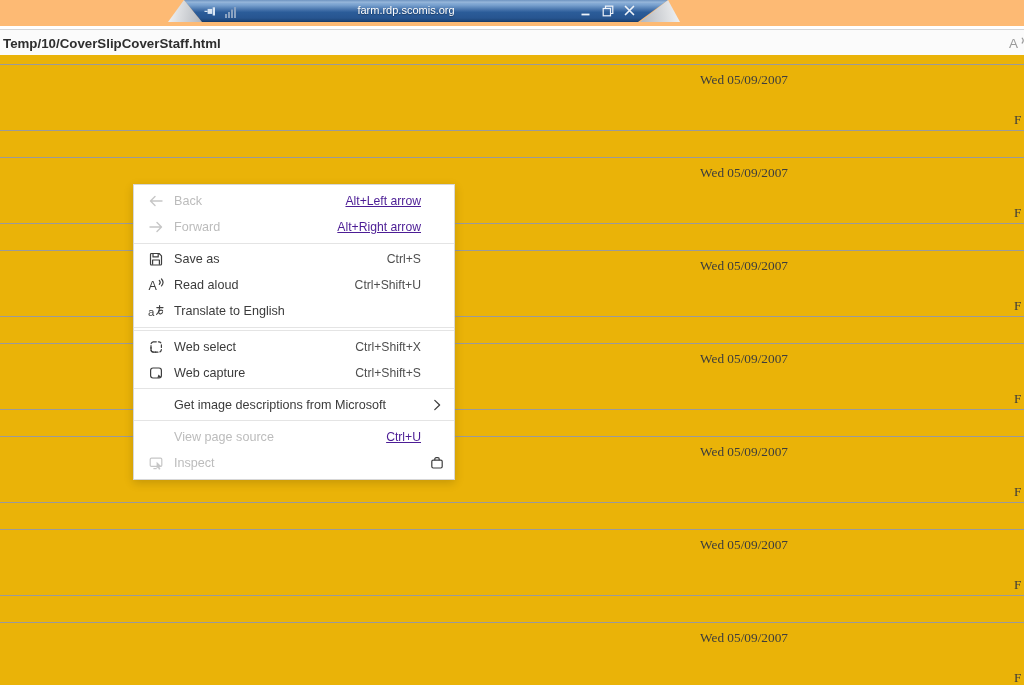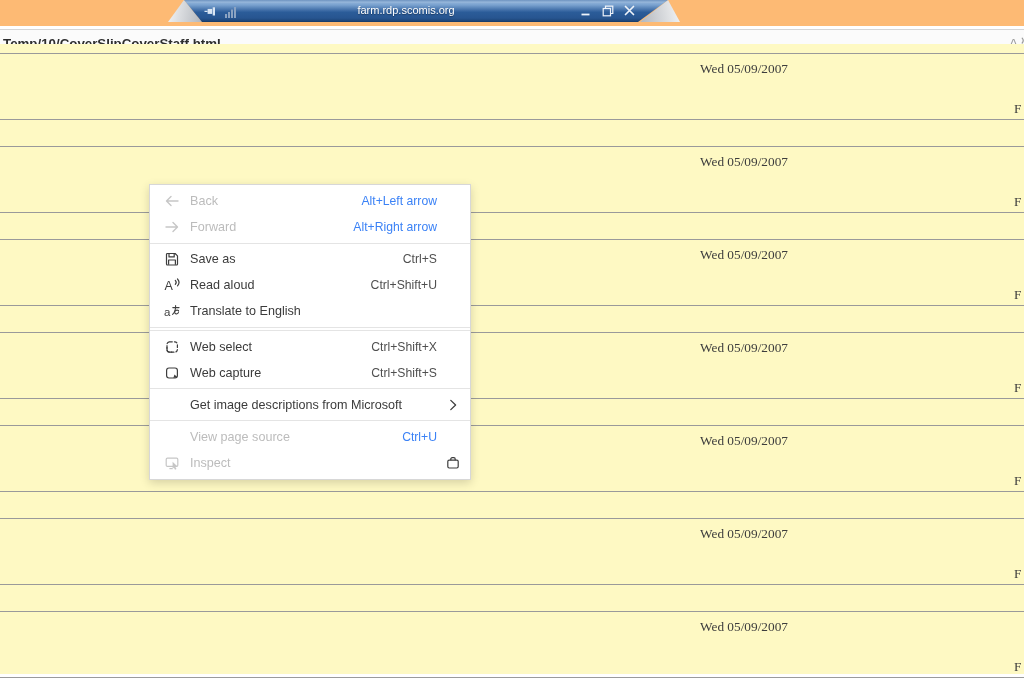--- a/index.html
+++ b/index.html
@@ -24,39 +24,39 @@
   .rdp-left-icons{position:absolute;left:20px;top:4px;display:flex;gap:7px;align-items:center;}
   .rdp-buttons{position:absolute;right:32px;top:4px;display:flex;gap:9px;align-items:center;}
   .rdp-btn{width:13px;height:13px;display:flex;align-items:center;justify-content:center;cursor:default;}
   
   .addr{position:absolute;top:29px;left:0;width:1024px;height:26px;background:#fbfbfb;
     border-top:1px solid #d5d5d5;border-bottom:1px solid #c9c9c9;}
   .addr-text{position:absolute;left:3px;top:50%;transform:translateY(-50%);
     font-size:13.3px;color:#2e2e2e;white-space:nowrap;font-weight:bold;}
   .addr-readaloud{position:absolute;left:1007px;top:3px;width:22px;height:20px;}
   
-  .doc{position:absolute;top:44px;left:0;width:1024px;height:630px;background:#fef9c3;}
+  .doc{position:absolute;top:55px;left:0;width:1024px;height:630px;background:#eab308;}
   .doc-block{position:absolute;left:0;width:1024px;height:65px;
     border-top:1px solid #9a9a9a;border-bottom:1px solid #9a9a9a;}
   .doc-date{position:absolute;left:700px;top:7px;
     font-family:"Liberation Serif",serif;font-size:13.3px;color:#3d3d3d;white-space:nowrap;}
   .doc-margin{position:absolute;left:1014px;top:47px;
     font-family:"Liberation Serif",serif;font-size:13.3px;color:#3d3d3d;}
   
   .menu{position:absolute;left:133px;top:184px;width:322px;background:#fff;
     border:1px solid #d7d7d7;box-shadow:0 3px 9px rgba(0,0,0,.16);
-    padding:3px 0;z-index:10;box-sizing:border-box;margin-left:16px;}
+    padding:3px 0;z-index:10;box-sizing:border-box;}
   .mi{position:relative;height:26px;display:flex;align-items:center;cursor:default;}
   .mi>*{position:relative;z-index:1;}
   .mi-icon{width:16px;height:16px;margin-left:14px;margin-right:10px;flex:none;color:#3e3e3e;}
   .mi-icon svg{width:16px;height:16px;display:block;}
   .mi-label{font-size:12.6px;color:#3b3b3b;white-space:nowrap;}
   .mi-shortcut{margin-left:auto;margin-right:33px;font-size:12.2px;color:#4f4f4f;white-space:nowrap;}
   .mi.disabled .mi-label{color:#bcbcbc;}
-  .mi.disabled .mi-shortcut{color:#3b82f6;}
+  .mi.disabled .mi-shortcut{color:#4c1d95;text-decoration:underline;}
   .mi.disabled .mi-icon{color:#c6c6c6;}
   .mi-right-icon{position:absolute;right:9px;top:5px;width:16px;height:16px;color:#3e3e3e;z-index:1;}
   .mi-right-icon svg{width:16px;height:16px;display:block;}
   .sep{height:1px;background:#e4e4e4;margin:2.5px 0;}
   .hl{position:absolute;left:6px;right:26px;top:2px;height:21px;background:#f9ec0b;
     border-radius:11px 14px 10px 13px/11px 10px 12px 9px;transform:rotate(-.35deg);z-index:0;}
   svg{overflow:visible;}
 </style>
 </head>
 <body>

